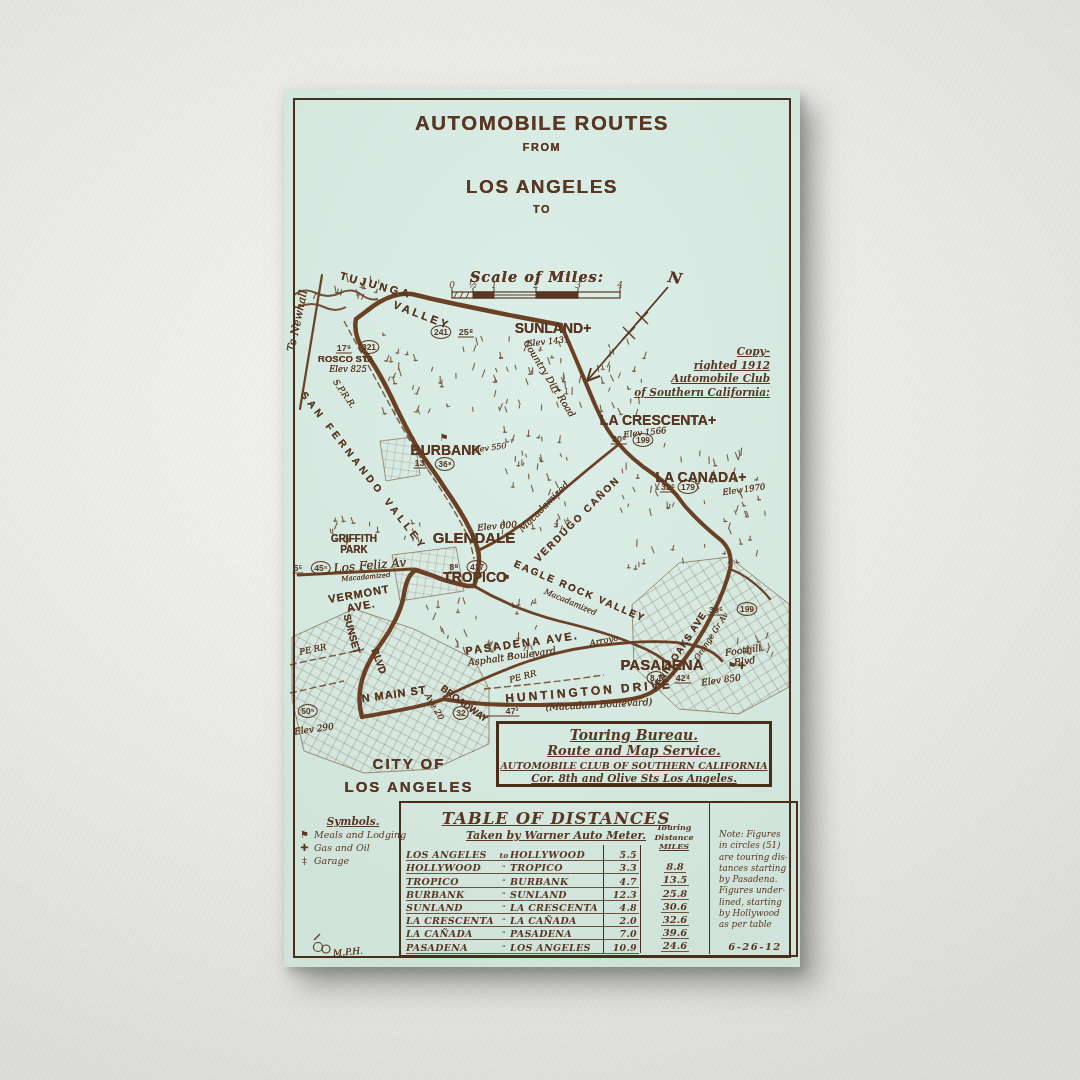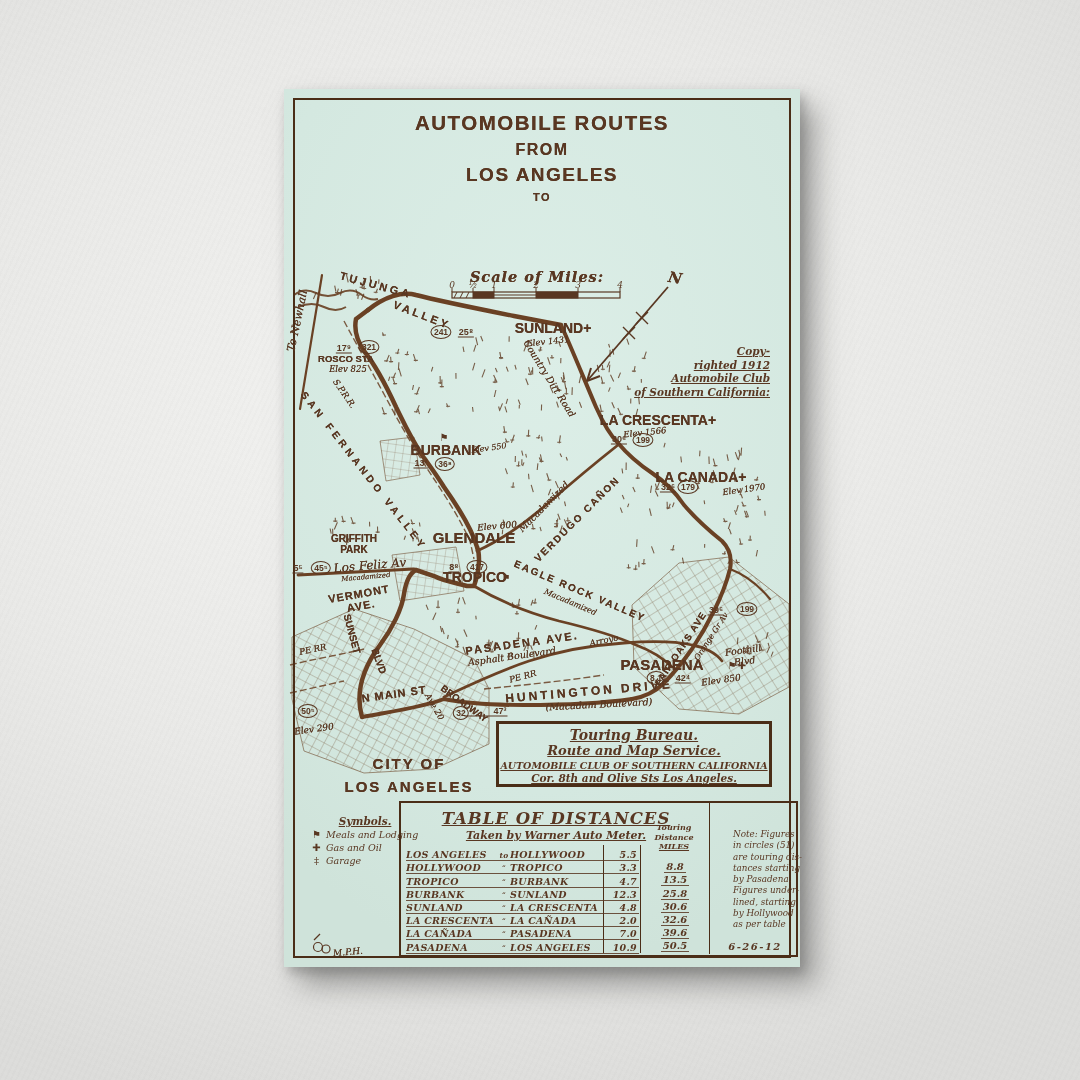--- a/index.html
+++ b/index.html
@@ -15,42 +15,42 @@
     color:#593722;}
   .frame{position:absolute;inset:9px;border:2.5px solid #4a2d17;pointer-events:none;}
   #art{position:absolute;left:0;top:0;width:516px;height:878px;}
   .lbl{position:absolute;white-space:pre-line;text-align:center;line-height:1.12;color:#593722;
     transform:translate(-50%,-50%);text-shadow:0 0 .4px #593722;}
   .stencil{font-family:"Liberation Sans",sans-serif;font-weight:bold;}
   .script{font-family:"DejaVu Serif",serif;font-style:italic;}
   #title-block{position:absolute;left:0;right:0;top:22px;text-align:center;color:#593722;}
   #title-block div{font-family:"Liberation Sans",sans-serif;font-weight:bold;letter-spacing:1.5px;text-shadow:0 0 .5px #593722;}
   .tl0{font-size:20.5px;margin-bottom:6px;}
-  .tl1{font-size:16px;margin-bottom:5px;}
+  .tl1{font-size:11px;margin-bottom:23px;}
   .tl2{font-size:19px;margin-bottom:5px;}
   .tl3{font-size:11px;margin-bottom:4px;}
   .tl4{font-size:17.5px;margin-bottom:6px;}
   .tl5{font-size:16.5px;}
   .scale-label{left:253px;top:187px;font:bold italic 14.5px "DejaVu Serif",serif;letter-spacing:1px;}
   .north-n{left:391px;top:189px;font:bold italic 15px "DejaVu Serif",serif;transform:translate(-50%,-50%) rotate(10deg);}
   .tickl{position:absolute;transform:translate(-50%,-100%);font:italic 9px "DejaVu Serif",serif;color:#593722;}
   .badge{position:absolute;transform:translate(-50%,-50%);font:bold 8.5px "Liberation Sans",sans-serif;color:#593722;}
   .b-c{border:1.3px solid #593722;border-radius:50%;padding:1px 2.5px;}
   .b-u{border-bottom:1.3px solid #593722;padding:0 1px;font-size:9px;}
   .micon{position:absolute;transform:translate(-50%,-50%);font-size:10px;color:#593722;}
   #copyright{position:absolute;right:30px;top:256px;text-align:right;
     font:italic 10.5px "DejaVu Serif",serif;line-height:1.3;}
   #copyright div{text-decoration:underline;font-weight:bold;}
   #touring-box{position:absolute;left:212px;top:632px;width:276px;height:66px;border:3px solid #4a2d17;
     text-align:center;box-sizing:border-box;padding-top:3px;}
   .tb0{font:bold italic 14px "DejaVu Serif",serif;text-decoration:underline;}
   .tb1{font:bold italic 13px "DejaVu Serif",serif;text-decoration:underline;}
   .tb2{font:bold italic 9.5px "DejaVu Serif",serif;text-decoration:underline;margin-top:2px;}
   .tb3{font:bold italic 10.5px "DejaVu Serif",serif;text-decoration:underline;margin-top:1px;}
-  #symbols{position:absolute;left:27px;top:726px;width:108px;font-family:"DejaVu Serif",serif;}
+  #symbols{position:absolute;left:15px;top:726px;width:108px;font-family:"DejaVu Serif",serif;}
   .sym-title{text-align:center;font:bold italic 10.5px "DejaVu Serif",serif;text-decoration:underline;}
   .sym-item{display:flex;align-items:center;gap:4px;font:italic 9.5px "DejaVu Serif",serif;margin-top:2px;}
   .sym-ico{width:11px;text-align:center;font-style:normal;font-size:10px;}
   #table-box{position:absolute;left:115px;top:712px;width:399px;height:156px;border:2.5px solid #4a2d17;box-sizing:border-box;}
   .t-title{position:absolute;left:0;top:6px;width:310px;text-align:center;
     font:bold italic 16.5px "DejaVu Serif",serif;letter-spacing:1px;text-decoration:underline;}
   .t-sub{position:absolute;left:0;top:26px;width:310px;text-align:center;
     font:bold italic 11px "DejaVu Serif",serif;text-decoration:underline;}
   .t-vline{position:absolute;width:0;border-left:1.4px solid #4a2d17;}
   .v1{left:202px;top:42px;height:108px;}
@@ -62,21 +62,21 @@
   #t-rows{position:absolute;left:5px;top:45px;width:233px;}
   .t-row{display:flex;height:13.2px;align-items:flex-end;border-bottom:1px solid rgba(89,55,34,.85);
     font:bold italic 9.5px "DejaVu Serif",serif;letter-spacing:.3px;padding-right:2px;box-sizing:border-box;}
   .c-from{width:92px;overflow:hidden;}
   .c-sep{width:12px;text-align:center;font-size:7.5px;}
   .c-to{flex:1;overflow:hidden;}
   .c-miles{width:30px;text-align:right;}
   #t-touring{position:absolute;left:243px;top:45px;width:62px;}
   .t-slot{height:13.2px;text-align:center;font:bold italic 10px "DejaVu Serif",serif;}
   .t-slot span{border-bottom:1px solid rgba(89,55,34,.85);padding:0 2px;}
-  #note{position:absolute;left:332px;top:26px;width:82px;
+  #note{position:absolute;left:318px;top:26px;width:82px;
     font:italic 8.8px "DejaVu Serif",serif;line-height:1.28;white-space:pre-line;}
   .t-date{position:absolute;left:314px;top:138px;width:80px;text-align:center;
     font:bold italic 10px "DejaVu Serif",serif;letter-spacing:1.5px;}
   .watermark{position:absolute;left:106px;top:958px;
     font:normal 54px "Liberation Sans",sans-serif;letter-spacing:1px;color:#cfe4dc;
     -webkit-text-stroke:2.2px #636a67;text-shadow:0 1px 1px rgba(80,80,80,.25);}
 </style>
 </head>
 <body>
 
@@ -249,21 +249,21 @@
         <span class="badge b-u" style="left: 170px; top: 478px;">8⁸</span>
         <span class="badge b-c" style="left: 193px; top: 478px;">417</span>
         <span class="badge b-u" style="left: 14px; top: 479px;">5⁵</span>
         <span class="badge b-c" style="left: 37px; top: 479px;">45⁵</span>
         <span class="badge b-u" style="left: 432px; top: 521px;">39⁶</span>
         <span class="badge b-c" style="left: 463px; top: 520px;">199</span>
         <span class="badge b-c" style="left: 372px; top: 589px;">8.1</span>
         <span class="badge b-u" style="left: 399px; top: 589px;">42⁴</span>
         <span class="badge b-c" style="left: 24px; top: 622px;">50⁵</span>
         <span class="badge b-c" style="left: 177px; top: 624px;">32</span>
-        <span class="badge b-u" style="left: 202px; top: 622px; padding-left: 29px;">47³</span>
+        <span class="badge b-u" style="left: 214px; top: 622px; padding-left: 29px;">47³</span>
       </div>
     <div id="icons">
         <span class="micon" style="left: 160px; top: 348px;">⚑</span>
         <span class="micon" style="left: 222px; top: 488px;">⚑</span>
         <span class="micon" style="left: 448px; top: 576px;">⚑</span>
         <span class="micon" style="left: 458px; top: 576px;">✚</span>
       </div>
 
     <div id="copyright">
         <div>Copy-</div>
@@ -359,21 +359,21 @@
           </div>
         </div>
       <div id="t-touring">
           <div class="t-slot"></div>
           <div class="t-slot"><span>8.8</span></div>
           <div class="t-slot"><span>13.5</span></div>
           <div class="t-slot"><span>25.8</span></div>
           <div class="t-slot"><span>30.6</span></div>
           <div class="t-slot"><span>32.6</span></div>
           <div class="t-slot"><span>39.6</span></div>
-          <div class="t-slot"><span>50.5</span></div>
+          <div class="t-slot"><span>24.6</span></div>
         </div>
       <div id="note">Note: Figures
 in circles (51)
 are touring dis-
 tances starting
 by Pasadena.
 Figures under-
 lined, starting
 by Hollywood
 as per table</div>

